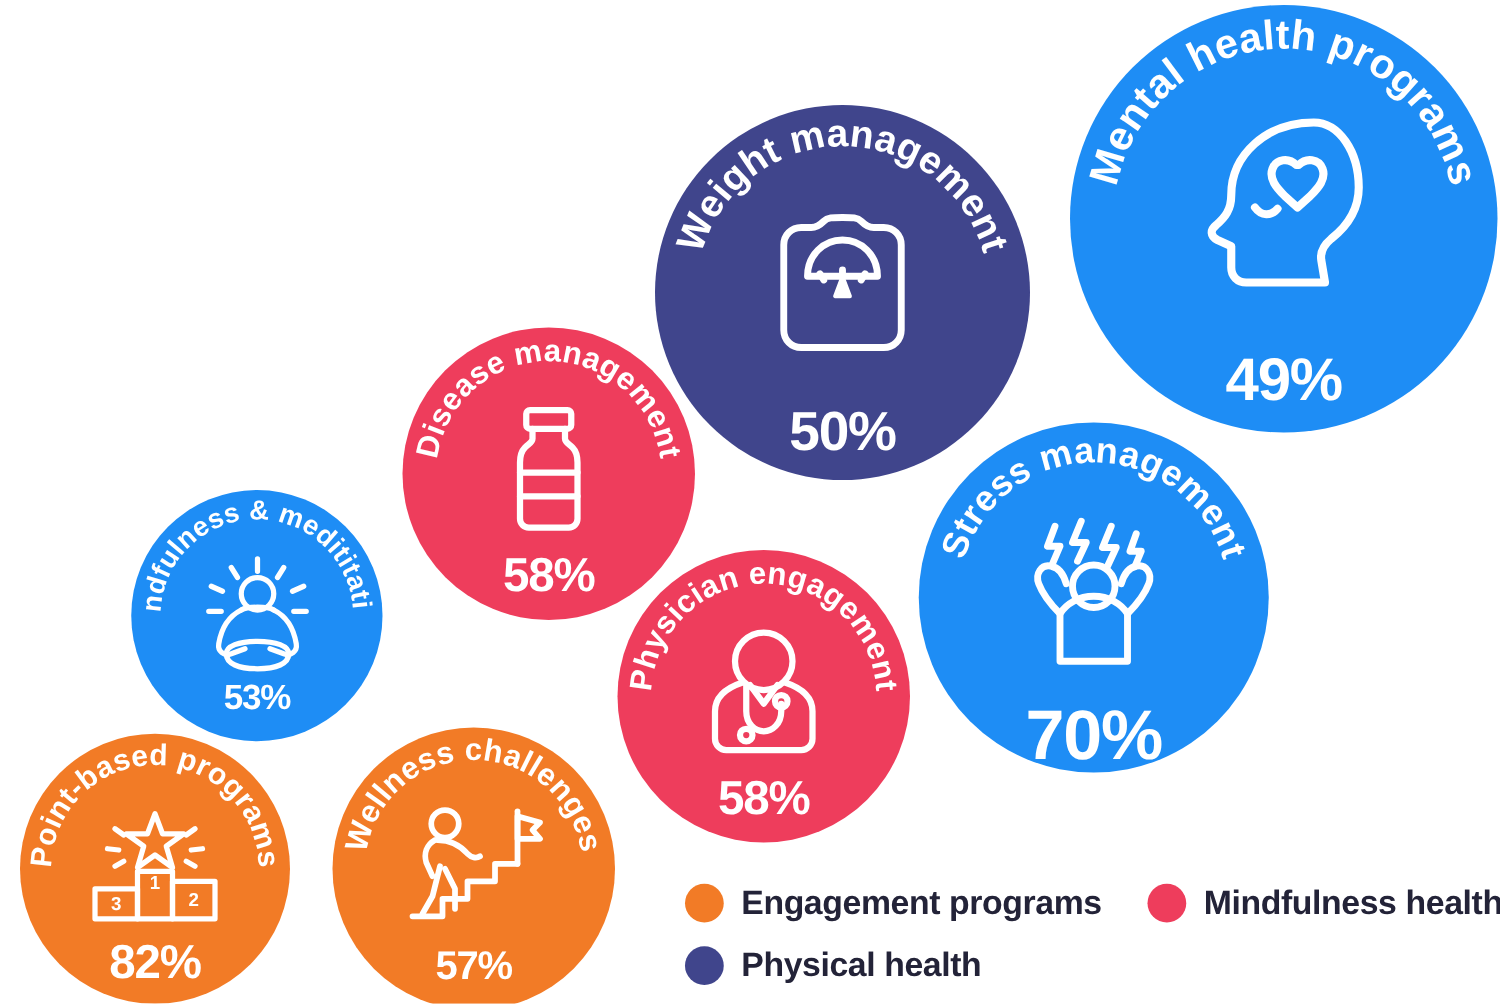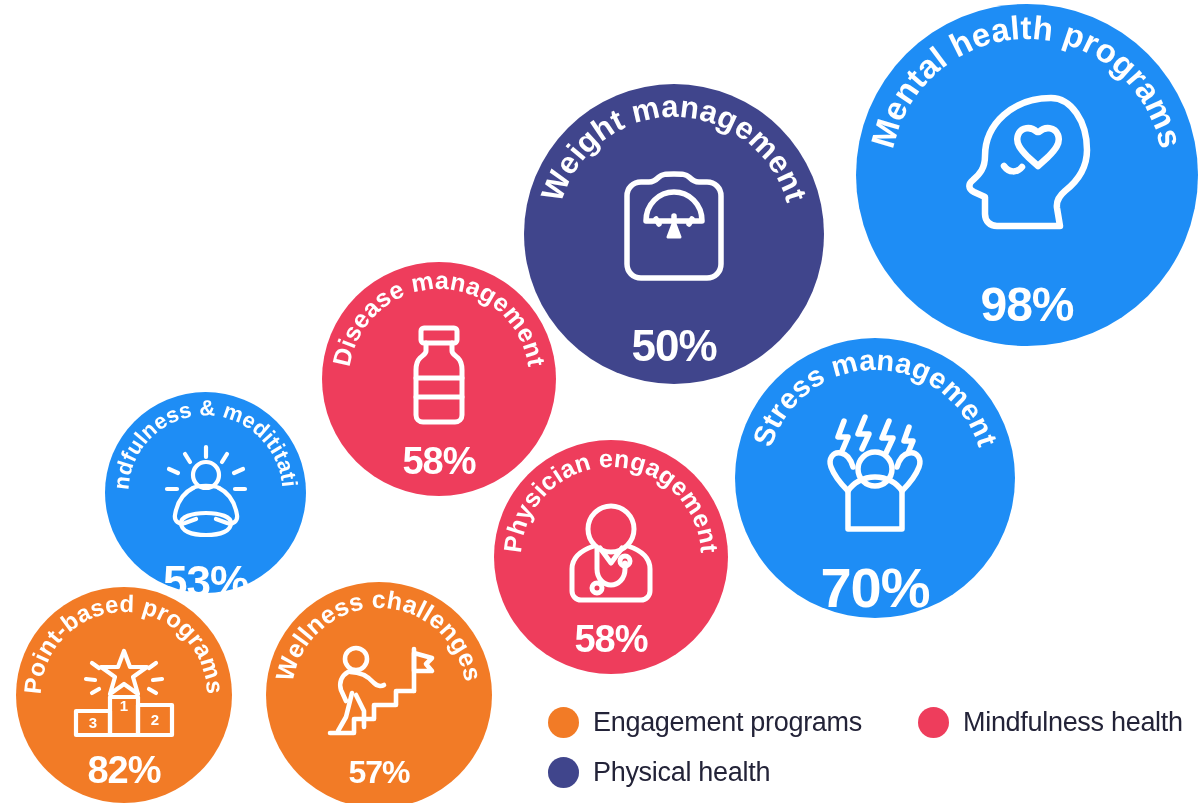--- a/index.html
+++ b/index.html
@@ -82,21 +82,21 @@
   }
   .legend-dot {
     width: 31px;
     height: 31px;
     border-radius: 50%;
     flex: 0 0 auto;
   }
   .legend-label {
     color: #232338;
     font-size: 27px;
-    font-weight: normal;
+    font-weight: bold;
     font-family: "Liberation Sans", sans-serif;
     white-space: nowrap;
     letter-spacing: -0.3px;
   }
 </style>
 </head>
 <body>
 
 <div id="stage">
 
@@ -109,21 +109,21 @@
         <textPath href="#arcMHP" startOffset="50%" text-anchor="middle">Mental health programs</textPath>
       </text>
     </svg>
     <div class="bubble-icon" style="margin-top:-12px;">
       <svg width="160" height="150" viewBox="0 0 160 150" fill="none" stroke="#ffffff" stroke-width="6.5" stroke-linecap="round" stroke-linejoin="round">
         <path d="M104 10 C66 10 38 36 38 68 C38 80 33 86 26 92 C21 96 21 101 27 104 L38 109 L38 126 C38 133 43 138 50 138 L113 138 L110 120 C109 113 112 108 118 103 C132 92 140 78 140 62 C140 33 124 10 104 10 Z"></path>
         <path d="M57 78 C62 85 70 85 75 79"></path>
         <path d="M90 44 C84 38 74 39 71 47 C68 55 74 62 81 69 L91 78 L101 69 C108 62 114 55 111 47 C108 39 98 38 92 44 Z"></path>
       </svg>
     </div>
-    <div class="bubble-value" style="top:277px; font-size:48px;">98%</div>
+    <div class="bubble-value" style="top:277px; font-size:48px;">49%</div>
   </div>
 
   <div class="bubble" style="left:524px; top:84px; width:300px; height:300px; background:#40458C;">
     <svg class="bubble-svg" viewBox="0 0 300 300">
       <defs>
           <path id="arcWM" d="M 33 150 A 117 117 0 0 1 267 150" fill="none"></path>
         </defs>
       <text class="arc-label" style="font-size:31px">
         <textPath href="#arcWM" startOffset="50%" text-anchor="middle">Weight management</textPath>
       </text>
@@ -240,21 +240,21 @@
     <div class="bubble-icon" style="margin-top:-2px;">
       <svg width="106" height="92" viewBox="0 0 106 92" fill="none" stroke="#ffffff" stroke-width="4.2" stroke-linecap="round" stroke-linejoin="round">
         <circle cx="53" cy="30" r="13"></circle>
         <path d="M53 2 L53 12 M32 9 L37 17 M74 9 L69 17 M16 24 L25 28 M90 24 L81 28 M14 44 L24 44 M92 44 L82 44"></path>
         <path d="M40 43 C30 48 24 58 22 70 C21 76 26 80 32 78 L43 74"></path>
         <path d="M66 43 C76 48 82 58 84 70 C85 76 80 80 74 78 L63 74"></path>
         <path d="M40 43 C45 40 61 40 66 43"></path>
         <path d="M28 78 C28 86 38 90 53 90 C68 90 78 86 78 78 C78 72 68 68 53 68 C38 68 28 72 28 78 Z"></path>
       </svg>
     </div>
-    <div class="bubble-value" style="top:152px; font-size:44px;margin-top:16px;">53%</div>
+    <div class="bubble-value" style="top:152px; font-size:28px;">53%</div>
   </div>
 
   <div class="bubble" style="left:16px; top:587px; width:216px; height:216px; background:#F27B26;">
     <svg class="bubble-svg" viewBox="0 0 216 216">
       <defs>
           <path id="arcPBP" d="M 25 108 A 83 83 0 0 1 191 108" fill="none"></path>
         </defs>
       <text class="arc-label" style="font-size:24px">
         <textPath href="#arcPBP" startOffset="50%" text-anchor="middle">Point-based programs</textPath>
       </text>

